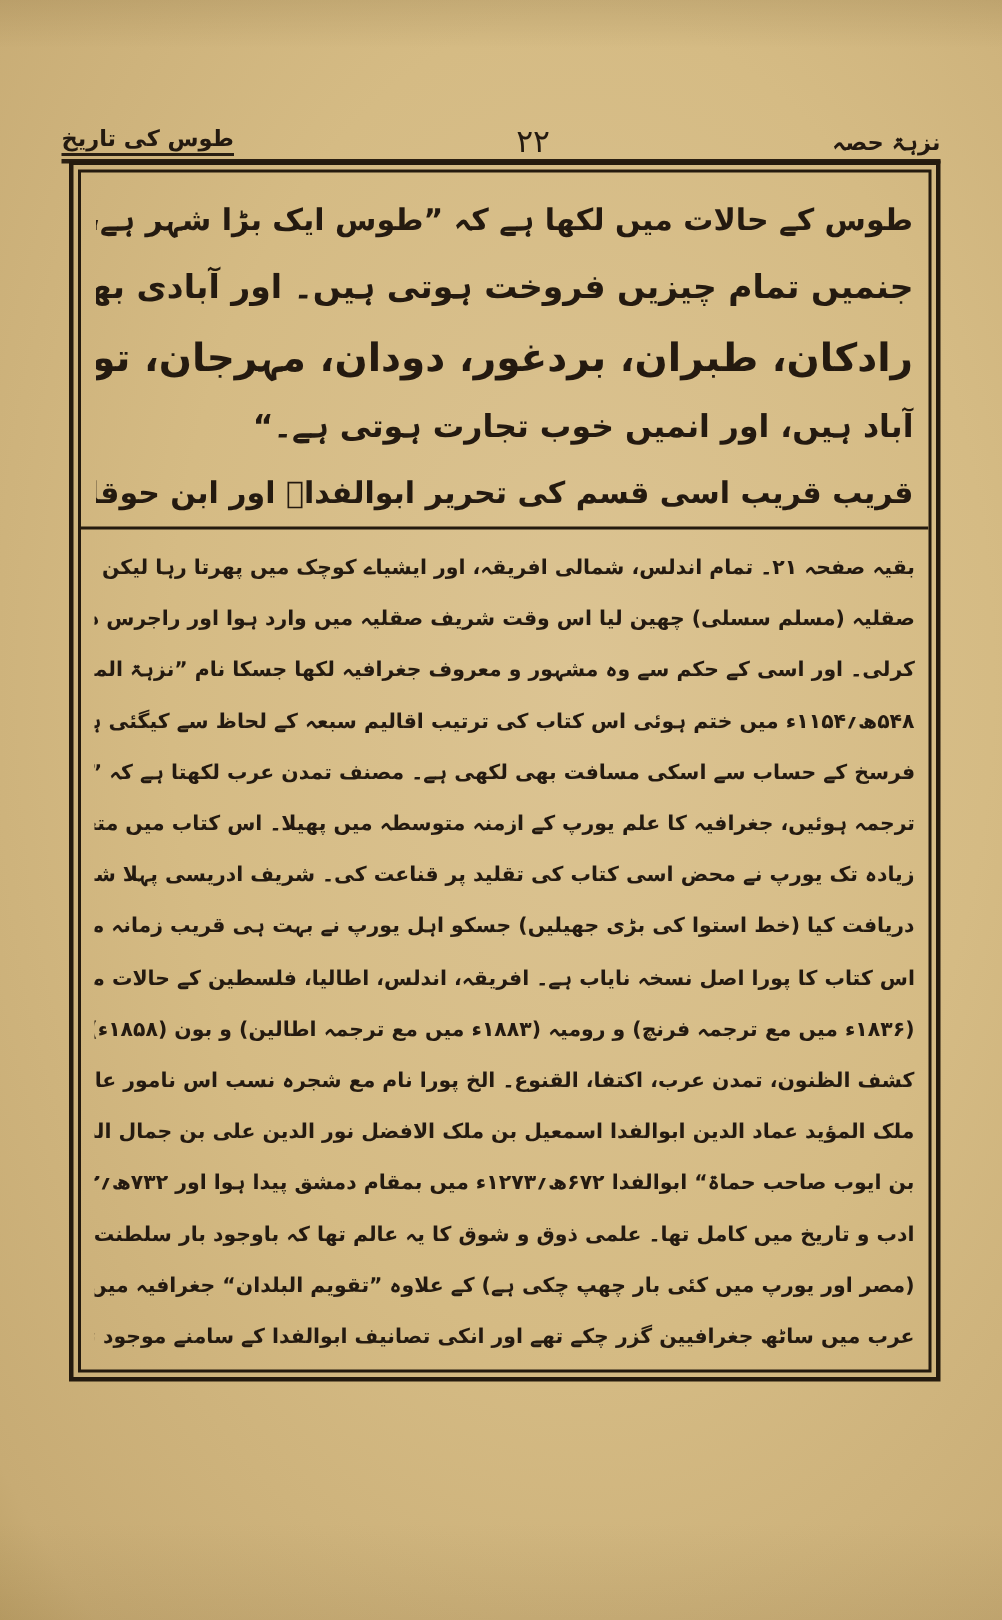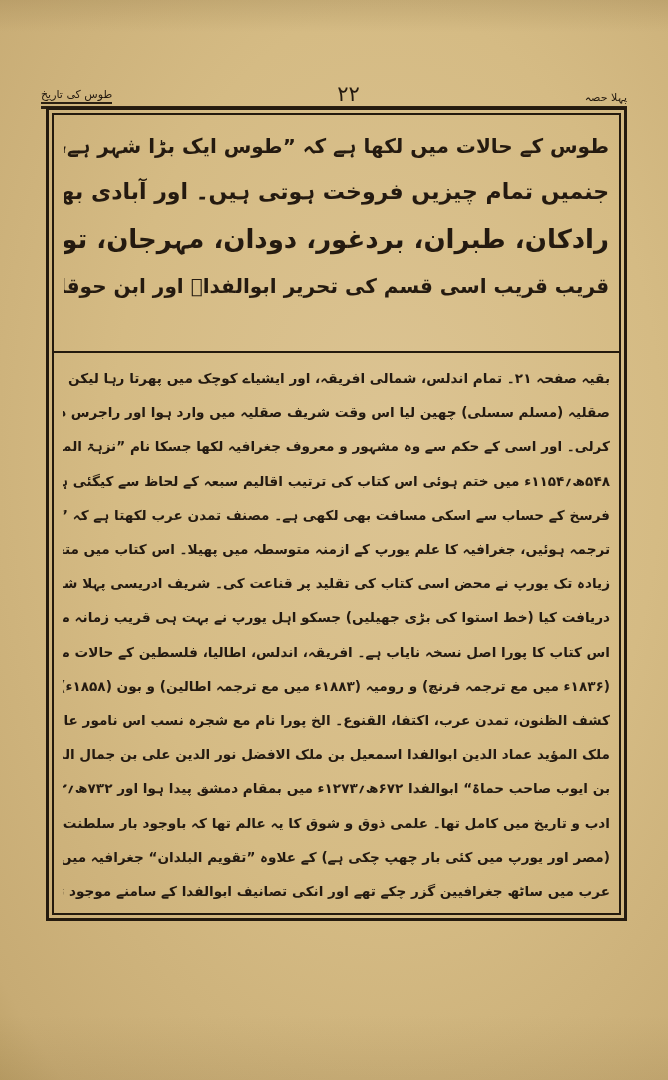--- a/index.html
+++ b/index.html
@@ -11,21 +11,21 @@
       radial-gradient(ellipse at 58% 42%, #dcc493 0%, #d5bb84 50%, #c7ab74 92%, #bda168 100%);
     color:#241a10;
   }
   
   .header{
     position:absolute; right:41px; left:41px; top:62px; height:42px;
     display:flex; align-items:flex-end; justify-content:space-between;
     border-bottom:3px solid #2a1f12;
     padding-bottom:2px;
   }
-  .header .side{font-size:11px; font-weight:400;}
+  .header .side{font-size:15px; font-weight:700;}
   .header .side.left-label{border-bottom:2px solid #2a1f12; padding-bottom:1px;}
   .header .pageno{font-size:21px; font-weight:400; letter-spacing:2px; transform:translateY(2px);}
   
   .frame{
     position:absolute; left:46px; top:107px; width:581px; height:814px;
     border:3.5px solid #241a0e;
     box-sizing:border-box;
     padding:3px;
   }
   .frame-inner{
@@ -60,32 +60,33 @@
     direction:rtl; unicode-bidi:plaintext;
     text-align:justify; text-align-last:justify;
     font-size:13.6px; line-height:34.2px; font-weight:600;
     white-space:nowrap; overflow:hidden;
   }
 </style>
 </head>
 <body>
 
 <div class="header">
-  <span class="side">پہلا حصہ</span>
+  <span class="side">نزہۃ حصہ</span>
   <span class="pageno">۲۲</span>
   <span class="side left-label">طوس کی تاریخ</span>
 </div>
 
 <div class="frame">
   <div class="frame-inner">
 
     <div class="main-text">
       <div class="bline l1">طوس کے حالات میں لکھا ہے کہ ”طوس ایک بڑا شہر ہے، اسکی عمارتیں عمدہ ہیں، متعدد بازار ہیں،</div>
       <div class="bline l2">جنمیں تمام چیزیں فروخت ہوتی ہیں۔ اور آبادی بھی اچھی ہے۔ اور طوس کے اطراف میں</div>
       <div class="bline l3">رادکان، طبران، بردغور، دودان، مہرجان، توادہ، موقان، واقع ہیں۔ یہ سب شہر</div>
+      <div class="bline l4">آباد ہیں، اور انمیں خوب تجارت ہوتی ہے۔“</div>
       <div class="bline l5">قریب قریب اسی قسم کی تحریر ابوالفداؔ اور ابن حوقلؔ کی ہے۔ اور ابن خرداد بہ کی روایت کے</div>
     </div>
 
     <div class="foot-text">
       <div class="fline">بقیہ صفحہ ۲۱۔ تمام اندلس، شمالی افریقہ، اور ایشیاے کوچک میں پھرتا رہا لیکن جب مسلمانوں سے عیسائیوں نے جزیرہ</div>
       <div class="fline">صقلیہ (مسلم سسلی) چھین لیا اس وقت شریف صقلیہ میں وارد ہوا اور راجرس دوم (بادشاہ صقلیہ) کی ملازمت اختیار</div>
       <div class="fline">کرلی۔ اور اسی کے حکم سے وہ مشہور و معروف جغرافیہ لکھا جسکا نام ”نزہۃ المشتاق فی اختراق الآفاق“ ہے۔ یہ کتاب</div>
       <div class="fline">۵۴۸ھ؍۱۱۵۴ء میں ختم ہوئی اس کتاب کی ترتیب اقالیم سبعہ کے لحاظ سے کیگئی ہے۔ ہر شہر کی حالت لکھنے کے بعد میل و</div>
       <div class="fline">فرسخ کے حساب سے اسکی مسافت بھی لکھی ہے۔ مصنف تمدن عرب لکھتا ہے کہ ”ادریسی کی تصنیفات سے جو لاطینی میں</div>
       <div class="fline">ترجمہ ہوئیں، جغرافیہ کا علم یورپ کے ازمنہ متوسطہ میں پھیلا۔ اس کتاب میں متعدد نقشے تھے۔ اور تین صدیوں سے</div>

